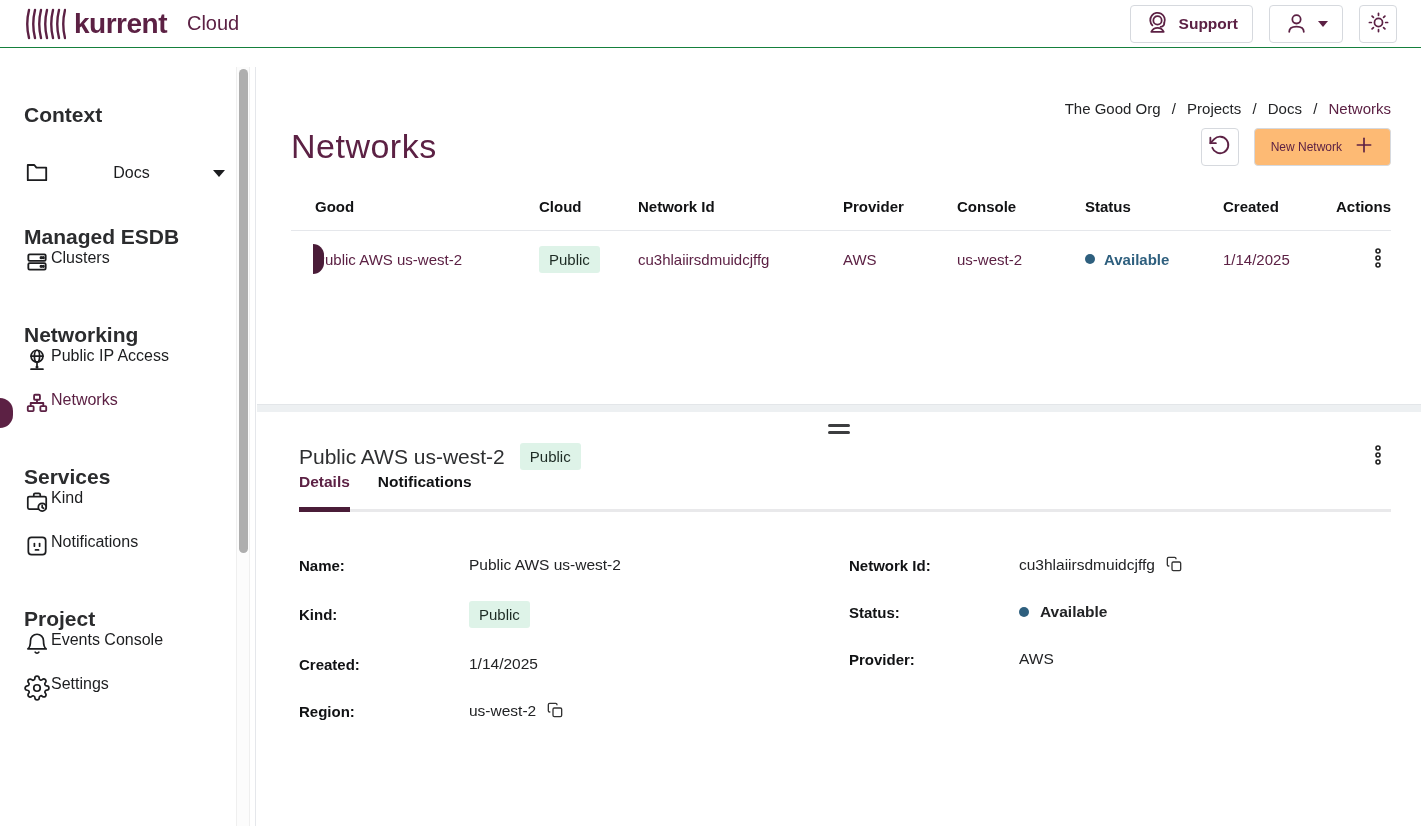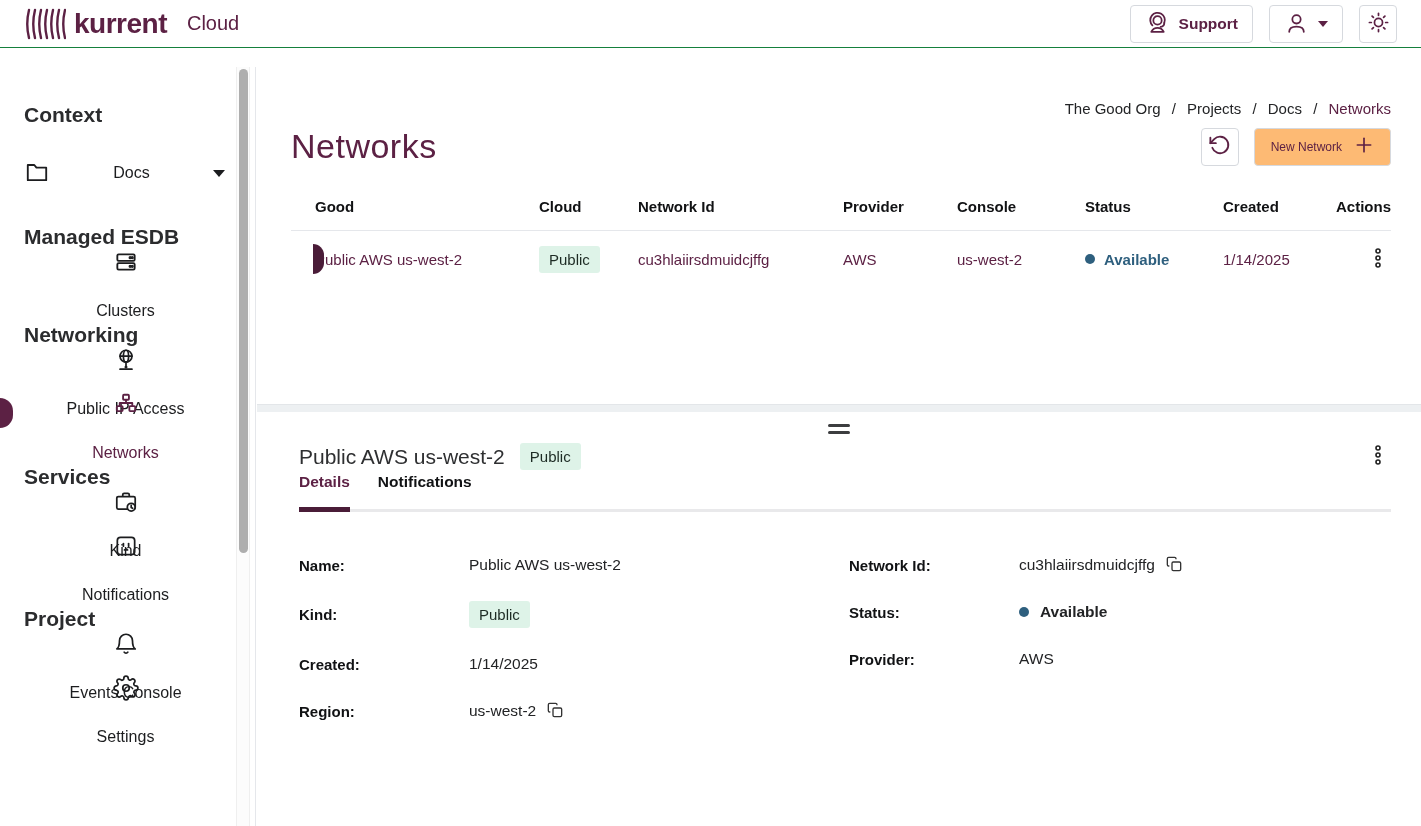--- a/index.html
+++ b/index.html
@@ -33,22 +33,22 @@
     border-right:1px solid var(--border); padding:0 28px 0 24px; overflow:hidden; }
   .sb-track{ position:absolute; top:0; bottom:0; right:5px; width:14px; background:#fcfcfc;
     border-left:1px solid #efefef; border-right:1px solid #efefef; }
   .sb-thumb{ position:absolute; top:2px; left:2px; width:9px; height:484px; background:#aeaeae; border-radius:5px; }
   .side-heading{ font-size:21px; font-weight:700; color:#2b2c2e; margin-top:30px; }
   .side-heading.first{ margin-top:36px; }
   .selector{ display:flex; align-items:center; height:44px; margin-top:24px; cursor:pointer; }
   .selector .sel-label{ flex:1; text-align:center; font-size:16px; font-weight:500; color:#1c1d1f; }
   .sel-caret{ width:0; height:0; border-left:6px solid transparent; border-right:6px solid transparent;
     border-top:7px solid #1c1d1f; margin-right:2px; }
-  .side-item{ position:relative; display:flex; align-items:center; gap:23px; height:44px;
-    font-size:16px; font-weight:500; color:#1c1d1f; cursor:pointer;flex-direction:column; }
+  .side-item{ position:relative; display:flex; gap:1px; height:44px;
+    font-size:16px; font-weight:500; color:#1c1d1f; cursor:pointer; }
   .side-item:first-of-type{ margin-top:8px; }
   .side-item svg{ flex:0 0 auto; }
   .side-item.active{ color:var(--maroon); }
   .active-marker{ position:absolute; left:-24px; top:50%; transform:translateY(-50%);
     width:13px; height:30px; background:var(--maroon); border-radius:0 15px 15px 0; }
 
   
   .main{ position:absolute; top:67px; left:257px; right:0; bottom:0; display:flex; flex-direction:column; background:#fff; }
   .top-section{ height:337px; padding:0 30px 0 34px; }
   .breadcrumb{ margin-top:33px; font-size:15px; color:#232426;text-align:right; }

